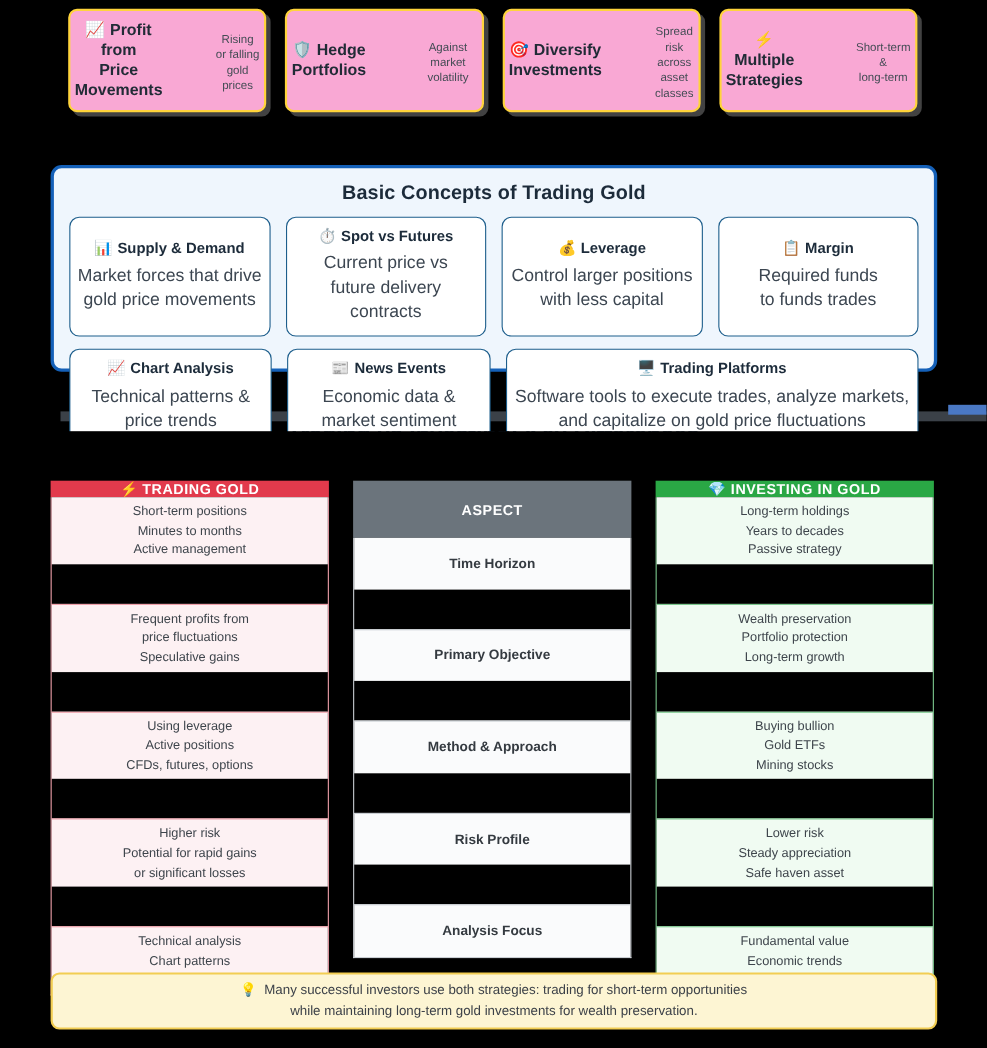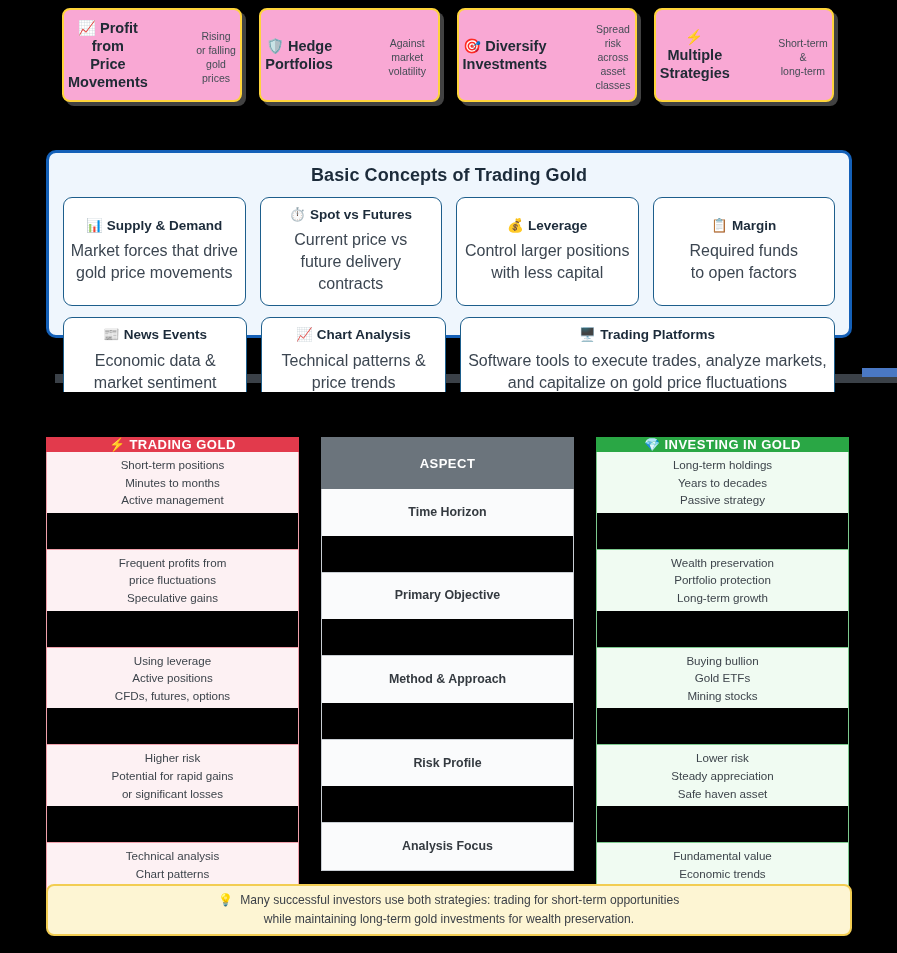--- a/index.html
+++ b/index.html
@@ -252,44 +252,44 @@
           <span>with less capital</span>
         </div>
       </div>
       <div class="concept-card" style="flex:1">
         <div class="c-head">
           <span class="emj">📋</span>
           <span>Margin</span>
         </div>
         <div class="c-sub">
           <span>Required funds</span><br>
-          <span>to open factors</span>
+          <span>to funds trades</span>
         </div>
       </div>
     </div>
 
     <div class="concepts-row">
+      <div class="concept-card" style="flex:1">
+        <div class="c-head">
+          <span class="emj">📈</span>
+          <span>Chart Analysis</span>
+        </div>
+        <div class="c-sub">
+          <span>Technical patterns &amp;</span><br>
+          <span>price trends</span>
+        </div>
+      </div>
       <div class="concept-card" style="flex:1">
         <div class="c-head">
           <span class="emj">📰</span>
           <span>News Events</span>
         </div>
         <div class="c-sub">
           <span>Economic data &amp;</span><br>
           <span>market sentiment</span>
-        </div>
-      </div>
-      <div class="concept-card" style="flex:1">
-        <div class="c-head">
-          <span class="emj">📈</span>
-          <span>Chart Analysis</span>
-        </div>
-        <div class="c-sub">
-          <span>Technical patterns &amp;</span><br>
-          <span>price trends</span>
         </div>
       </div>
       <div class="concept-card" style="flex:2.12">
         <div class="c-head">
           <span class="emj">🖥️</span>
           <span>Trading Platforms</span>
         </div>
         <div class="c-sub">
           <span>Software tools to execute trades, analyze markets,</span><br>
           <span>and capitalize on gold price fluctuations</span>

